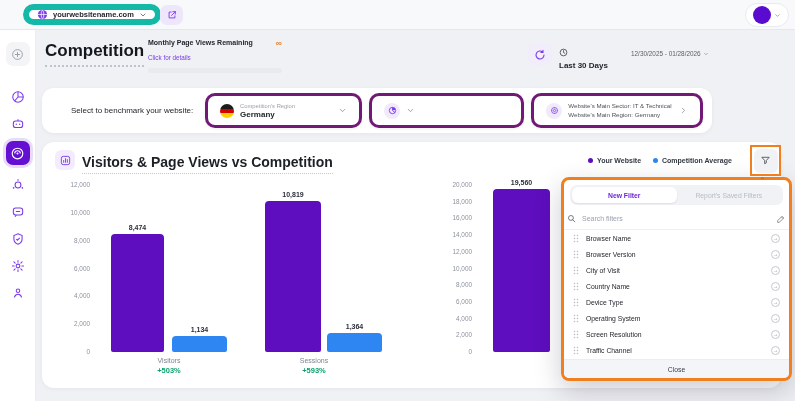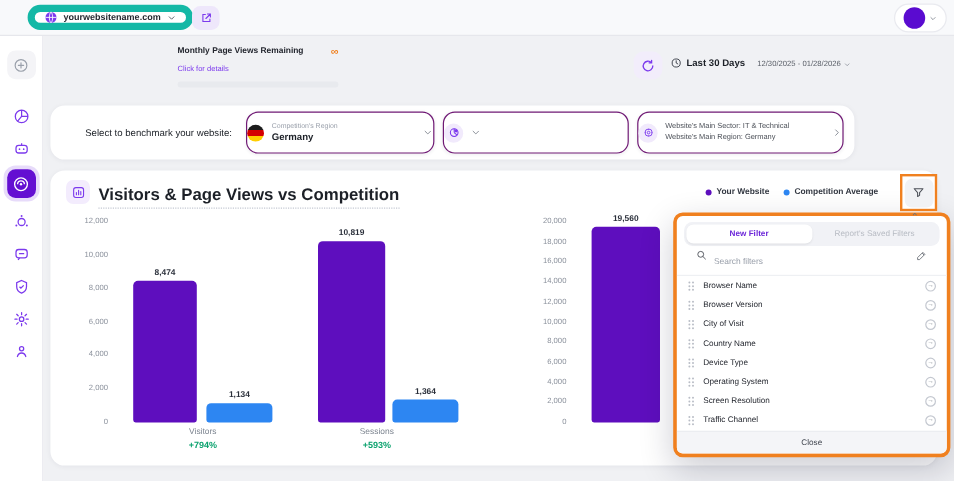--- a/index.html
+++ b/index.html
@@ -22,28 +22,28 @@
 
   
   .page-title { position:absolute; left:45px; top:41px; font-size:17px; font-weight:bold; color:#14171f; border-bottom:2px dotted #bfc3cd; padding-bottom:4px; }
   .quota { position:absolute; left:148px; top:39px; width:134px; }
   .quota-top { display:flex; align-items:flex-start; justify-content:space-between; }
   .quota-label { font-size:7px; font-weight:bold; color:#23262e; }
   .quota-link { font-size:6.3px; color:#7c3aed; cursor:pointer; margin-top:1px; display:inline-block; }
   .quota-inf { font-size:9px; font-weight:bold; color:#f0801f; line-height:8px; }
   .quota-bar { margin-top:4px; width:134px; height:5px; background:#e8eaee; border-radius:3px; }
   .refresh-btn { position:absolute; left:528px; top:43px; width:24px; height:23px; background:#f2edfb; border-radius:8px; display:flex; align-items:center; justify-content:center; cursor:pointer; }
-  .period { position:absolute; left:559px; top:48px; display:flex; align-items:flex-start; gap:4px; font-size:8px; font-weight:bold; color:#1c2027; cursor:pointer; }
+  .period { position:absolute; left:559px; top:48px; display:flex; align-items:flex-start; gap:4px; font-size:8px; font-weight:bold; color:#1c2027; cursor:pointer;flex-direction:column; }
   .date-range { position:absolute; left:631px; top:50px; font-size:6.4px; color:#5b6069; display:flex; align-items:center; gap:2px; cursor:pointer; }
   .ai-btn { position:absolute; left:711px; top:43px; width:78px; height:22px; background:#7a12d4; border-radius:11px; display:flex; align-items:center; justify-content:center; gap:5px; color:#fff; font-size:8px; font-weight:bold; cursor:pointer; }
 
   
   .bench-card { position:absolute; left:42px; top:88px; width:670px; height:45px; background:#fff; border-radius:12px; box-shadow:0 1px 4px rgba(25,25,60,.05); display:flex; align-items:center; padding:0 9px; gap:7px; z-index:2; }
   .bench-label { width:150px; font-size:8px; font-weight:normal; color:#1c2027;padding-left:20px; }
-  .bench-select { height:35px; background:#fff; border:1px solid #701a75; box-shadow:0 1px 3px rgba(25,25,60,.07); border-radius:10px; display:flex; align-items:center; padding:0 0; gap:6px; cursor:pointer; }
+  .bench-select { height:35px; background:#fff; border:3px solid #701a75; box-shadow:0 1px 3px rgba(25,25,60,.07); border-radius:10px; display:flex; align-items:center; padding:0 12px; gap:6px; cursor:pointer; }
   .flag-de { width:14px; height:14px; border-radius:50%; background:linear-gradient(#1c1c1c 33%, #d40000 33%, #d40000 66%, #ffce00 66%); flex:none; }
   .icon-bub { width:16px; height:16px; border-radius:50%; background:#f1eafc; display:flex; align-items:center; justify-content:center; color:#7c3aed; flex:none; }
   .sel-text { display:flex; flex-direction:column; justify-content:center; flex:1; }
   .sel-label { font-size:5.8px; color:#9aa0ab; }
   .sel-value { font-size:8px; font-weight:bold; color:#1c2027; margin-top:1px; }
   .sel-line { font-size:6.2px; color:#4c5058; line-height:8.5px; }
   .chev { color:#8a8f98; flex:none; display:flex; }
 
   
   .chart-card { position:absolute; left:42px; top:142px; width:739px; height:246px; background:#fff; border-radius:12px; box-shadow:0 1px 4px rgba(25,25,60,.05); z-index:1; }
@@ -62,21 +62,21 @@
   .filter-btn-box { position:absolute; left:750px; top:145px; width:31px; height:31px; border:2.5px solid #f0801f; background:#fff; display:flex; align-items:center; justify-content:center; z-index:21; }
   .filter-btn { width:24px; height:24px; background:#f1f2f5; border-radius:6px; display:flex; align-items:center; justify-content:center; color:#4c5058; cursor:pointer; }
   .filter-collapse { position:absolute; left:759px; top:176px; font-size:8px; color:#6b7078; z-index:21; cursor:pointer; }
 
   
   .filter-panel { position:absolute; left:561px; top:177px; width:231px; height:204px; background:#fff; border:3px solid #f0801f; border-radius:8px; box-shadow:0 10px 28px rgba(10,10,40,.20); z-index:20; display:flex; flex-direction:column; overflow:hidden; }
   .fp-tabs { margin:5px 6px 3px; background:#f1f2f6; border-radius:7px; height:20px; display:flex; padding:2px; flex:none; }
   .fp-tab { flex:1; display:flex; align-items:center; justify-content:center; font-size:6.8px; border-radius:6px; cursor:pointer; }
   .fp-tab.active { background:#fff; color:#6d28d9; font-weight:bold; box-shadow:0 1px 2px rgba(0,0,0,.08); }
   .fp-tab.inactive { color:#b7bbc3; }
-  .fp-search { height:22px; display:flex; padding:0 16px; gap:6px; border-bottom:1px solid #eef0f3; flex:none; }
+  .fp-search { height:22px; display:flex; align-items:center; padding:0 3px; gap:6px; border-bottom:1px solid #eef0f3; flex:none; }
   .fp-search input { border:none; outline:none; background:transparent; flex:1; font-size:7px; color:#5b6069; font-family:"Liberation Sans",sans-serif; }
   .fp-search input::placeholder { color:#9aa0ab; }
   .fp-list { flex:1; display:flex; flex-direction:column; padding:1px 0; }
   .fp-item { flex:1; display:flex; align-items:center; padding:0 9px; gap:7px; font-size:6.8px; color:#23262e; cursor:pointer; }
   .fp-item-arrow { margin-left:auto; width:9px; height:9px; border:1px solid #c4c8d0; border-radius:50%; color:#8a8f98; font-size:5.5px; line-height:7.5px; text-align:center; flex:none; }
   .fp-footer { height:19px; background:#f4f5f8; border-top:1px solid #ebedf1; display:flex; align-items:center; justify-content:center; font-size:6.8px; color:#3c414b; flex:none; cursor:pointer; }
   svg { display:block; }
 </style>
 </head>
 <body>
@@ -189,20 +189,21 @@
     <div class="side-item">
       <span>
           <svg width="14" height="14" viewBox="0 0 24 24">
             <circle cx="12" cy="8" r="3" stroke="currentColor" stroke-width="1.8" fill="none"></circle>
             <path d="M6 19c1-3.5 3-5 6-5s5 1.5 6 5" stroke="currentColor" stroke-width="1.8" fill="none" stroke-linecap="round"></path>
           </svg>
         </span>
     </div>
   </div>
 
+  <div class="page-title">Competition</div>
 
   <div class="quota">
     <div class="quota-top">
       <div>
         <div class="quota-label">Monthly Page Views Remaining</div>
         <span class="quota-link">Click for details</span>
       </div>
       <div class="quota-inf">∞</div>
     </div>
     <div class="quota-bar"></div>
@@ -322,21 +323,21 @@
         <div class="tick" style="left: 388px; width: 42px; top: 105.8px;">12,000</div>
         <div class="tick" style="left: 388px; width: 42px; top: 89.1px;">14,000</div>
         <div class="tick" style="left: 388px; width: 42px; top: 72.4px;">16,000</div>
         <div class="tick" style="left: 388px; width: 42px; top: 55.7px;">18,000</div>
         <div class="tick" style="left: 388px; width: 42px; top: 39px;">20,000</div>
         <div class="bar" style="left: 69px; width: 53px; top: 92.0702px; height: 117.93px; background: rgb(94, 14, 190);"></div>
         <div class="bar-label" style="left: 57px; width: 77px; top: 82.0702px;">8,474</div>
         <div class="bar" style="left: 130px; width: 55px; top: 194.219px; height: 15.7815px; background: rgb(45, 134, 242);"></div>
         <div class="bar-label" style="left: 118px; width: 79px; top: 184.219px;">1,134</div>
         <div class="cat-label" style="left: 87px; width: 80px; top: 215px;">Visitors</div>
-        <div class="growth-label" style="left: 87px; width: 80px; top: 224px;">+794%</div>
+        <div class="growth-label" style="left: 87px; width: 80px; top: 224px;">+503%</div>
         <div class="bar" style="left: 223px; width: 56px; top: 59.4356px; height: 150.564px; background: rgb(94, 14, 190);"></div>
         <div class="bar-label" style="left: 211px; width: 80px; top: 49.4356px;">10,819</div>
         <div class="bar" style="left: 285px; width: 55px; top: 191.018px; height: 18.9823px; background: rgb(45, 134, 242);"></div>
         <div class="bar-label" style="left: 273px; width: 79px; top: 181.018px;">1,364</div>
         <div class="cat-label" style="left: 232px; width: 80px; top: 215px;">Sessions</div>
         <div class="growth-label" style="left: 232px; width: 80px; top: 224px;">+593%</div>
         <div class="bar" style="left: 451px; width: 57px; top: 46.674px; height: 163.326px; background: rgb(94, 14, 190);"></div>
         <div class="bar-label" style="left: 439px; width: 81px; top: 36.674px;">19,560</div>
       </div>
   </div>

